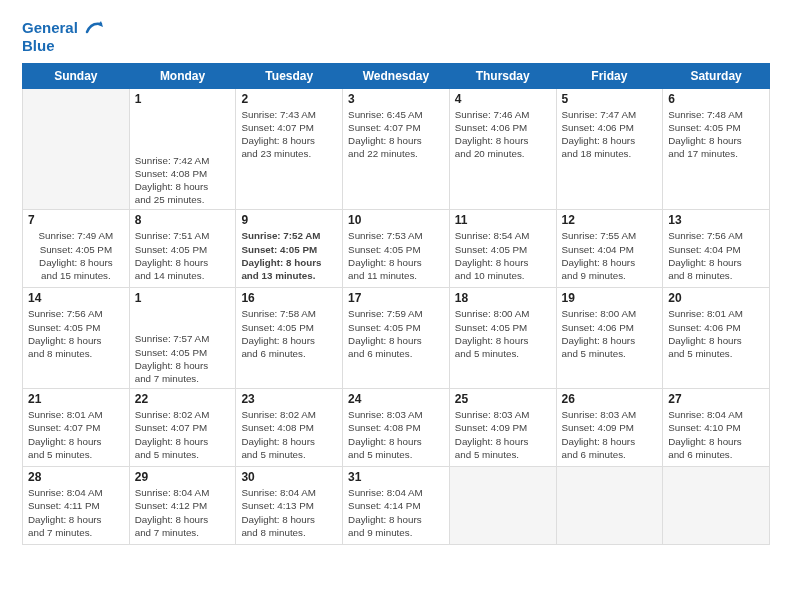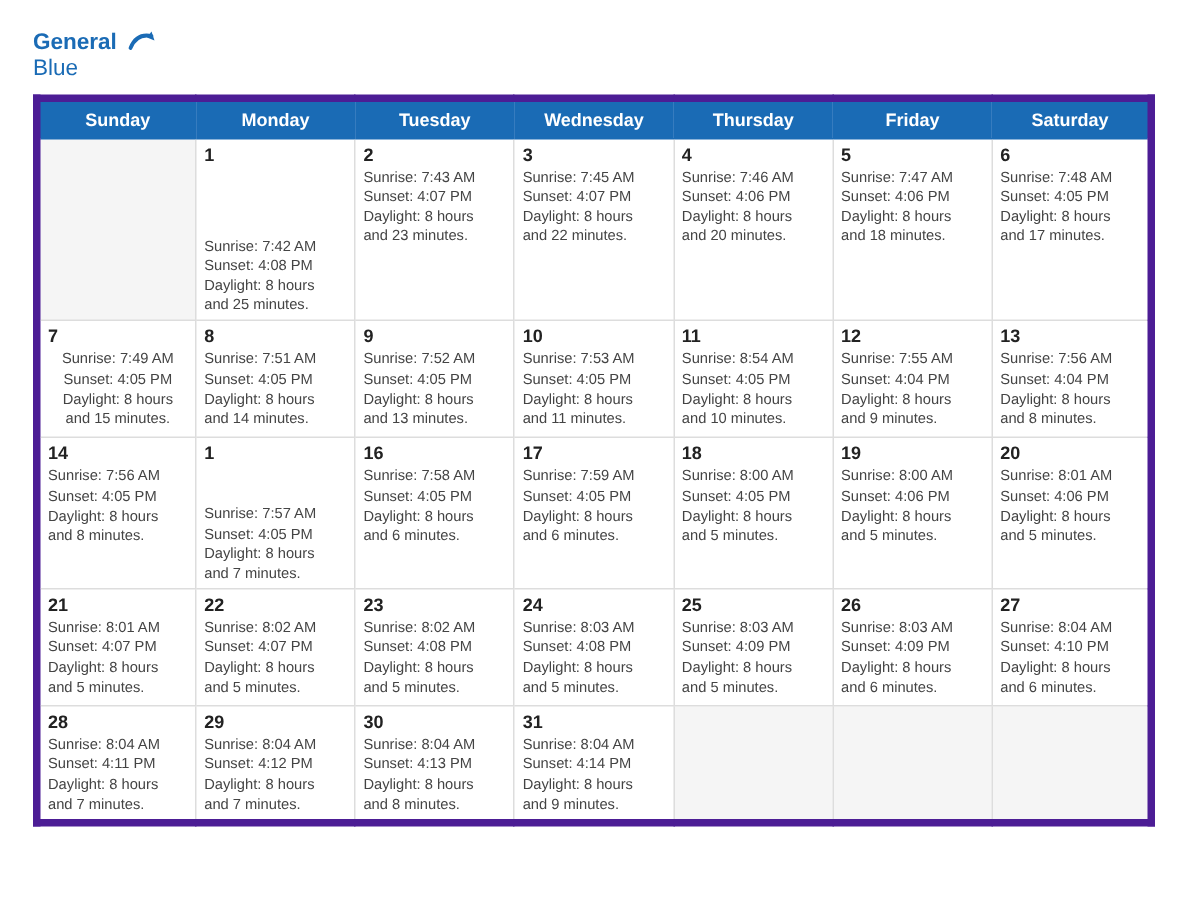--- a/index.html
+++ b/index.html
@@ -37,21 +37,21 @@
       line-height: 1.1;
     }
     .location {
       font-size: 13px;
       color: #444;
       margin-top: 2px;
     }
     .calendar {
       width: 100%;
       border-collapse: collapse;
-      border: 5px solid #4c1d95;
+      border: 1px solid #4c1d95;
     }
     .calendar th {
       background: #1a6bb5;
       color: #fff;
       font-size: 12px;
       font-weight: bold;
       text-align: center;
       padding: 5px 4px;
       border: 1px solid #1a6bb5;
     }
@@ -90,21 +90,21 @@
       <div>
         <div style="display:flex;align-items:flex-end;gap:2px;">
           <div style="font-size:15px;font-weight:bold;color:#333;line-height:1.15;">
             <span style="color:#1a6bb5;">General</span>
             <svg width="22" height="22" viewBox="0 0 22 22" style="vertical-align:middle;margin-left:1px;">
               <path d="M4 14 Q8 4 18 6" stroke="#1a6bb5" stroke-width="2.5" fill="none" stroke-linecap="round"></path>
               <polygon points="18,3 20,9 15,7" fill="#1a6bb5"></polygon>
             </svg>
           </div>
         </div>
-        <div style="font-size:15px;font-weight:normal;color:#1a6bb5;line-height:1.1;margin-top:-2px;">Blue</div>
+        <div style="font-size:15px;font-weight:bold;color:#1a6bb5;line-height:1.1;margin-top:-2px;">Blue</div>
       </div>
     </div>
   </div>
 
   <table class="calendar">
     <thead>
       <tr>
 
       <th>Sunday</th>
           <th>Monday</th>
@@ -127,21 +127,21 @@
           </td>
           <td>
             <span class="day-num">2</span>
             <div class="day-info" style="white-space: pre-line;">Sunrise: 7:43 AM
 Sunset: 4:07 PM
 Daylight: 8 hours
 and 23 minutes.</div>
           </td>
           <td>
             <span class="day-num">3</span>
-            <div class="day-info" style="white-space: pre-line;">Sunrise: 7:45 AM
+            <div class="day-info" style="white-space: pre-line;">Sunrise: 6:45 AM
 Sunset: 4:07 PM
 Daylight: 8 hours
 and 22 minutes.</div>
           </td>
           <td>
             <span class="day-num">4</span>
             <div class="day-info" style="white-space: pre-line;">Sunrise: 7:46 AM
 Sunset: 4:06 PM
 Daylight: 8 hours
 and 20 minutes.</div>
@@ -171,21 +171,21 @@
           </td>
           <td>
             <span class="day-num">8</span>
             <div class="day-info" style="white-space: pre-line;">Sunrise: 7:51 AM
 Sunset: 4:05 PM
 Daylight: 8 hours
 and 14 minutes.</div>
           </td>
           <td>
             <span class="day-num">9</span>
-            <div class="day-info" style="white-space: pre-line;">Sunrise: 7:52 AM
+            <div class="day-info" style="white-space: pre-line; font-weight: bold;">Sunrise: 7:52 AM
 Sunset: 4:05 PM
 Daylight: 8 hours
 and 13 minutes.</div>
           </td>
           <td>
             <span class="day-num">10</span>
             <div class="day-info" style="white-space: pre-line;">Sunrise: 7:53 AM
 Sunset: 4:05 PM
 Daylight: 8 hours
 and 11 minutes.</div>

